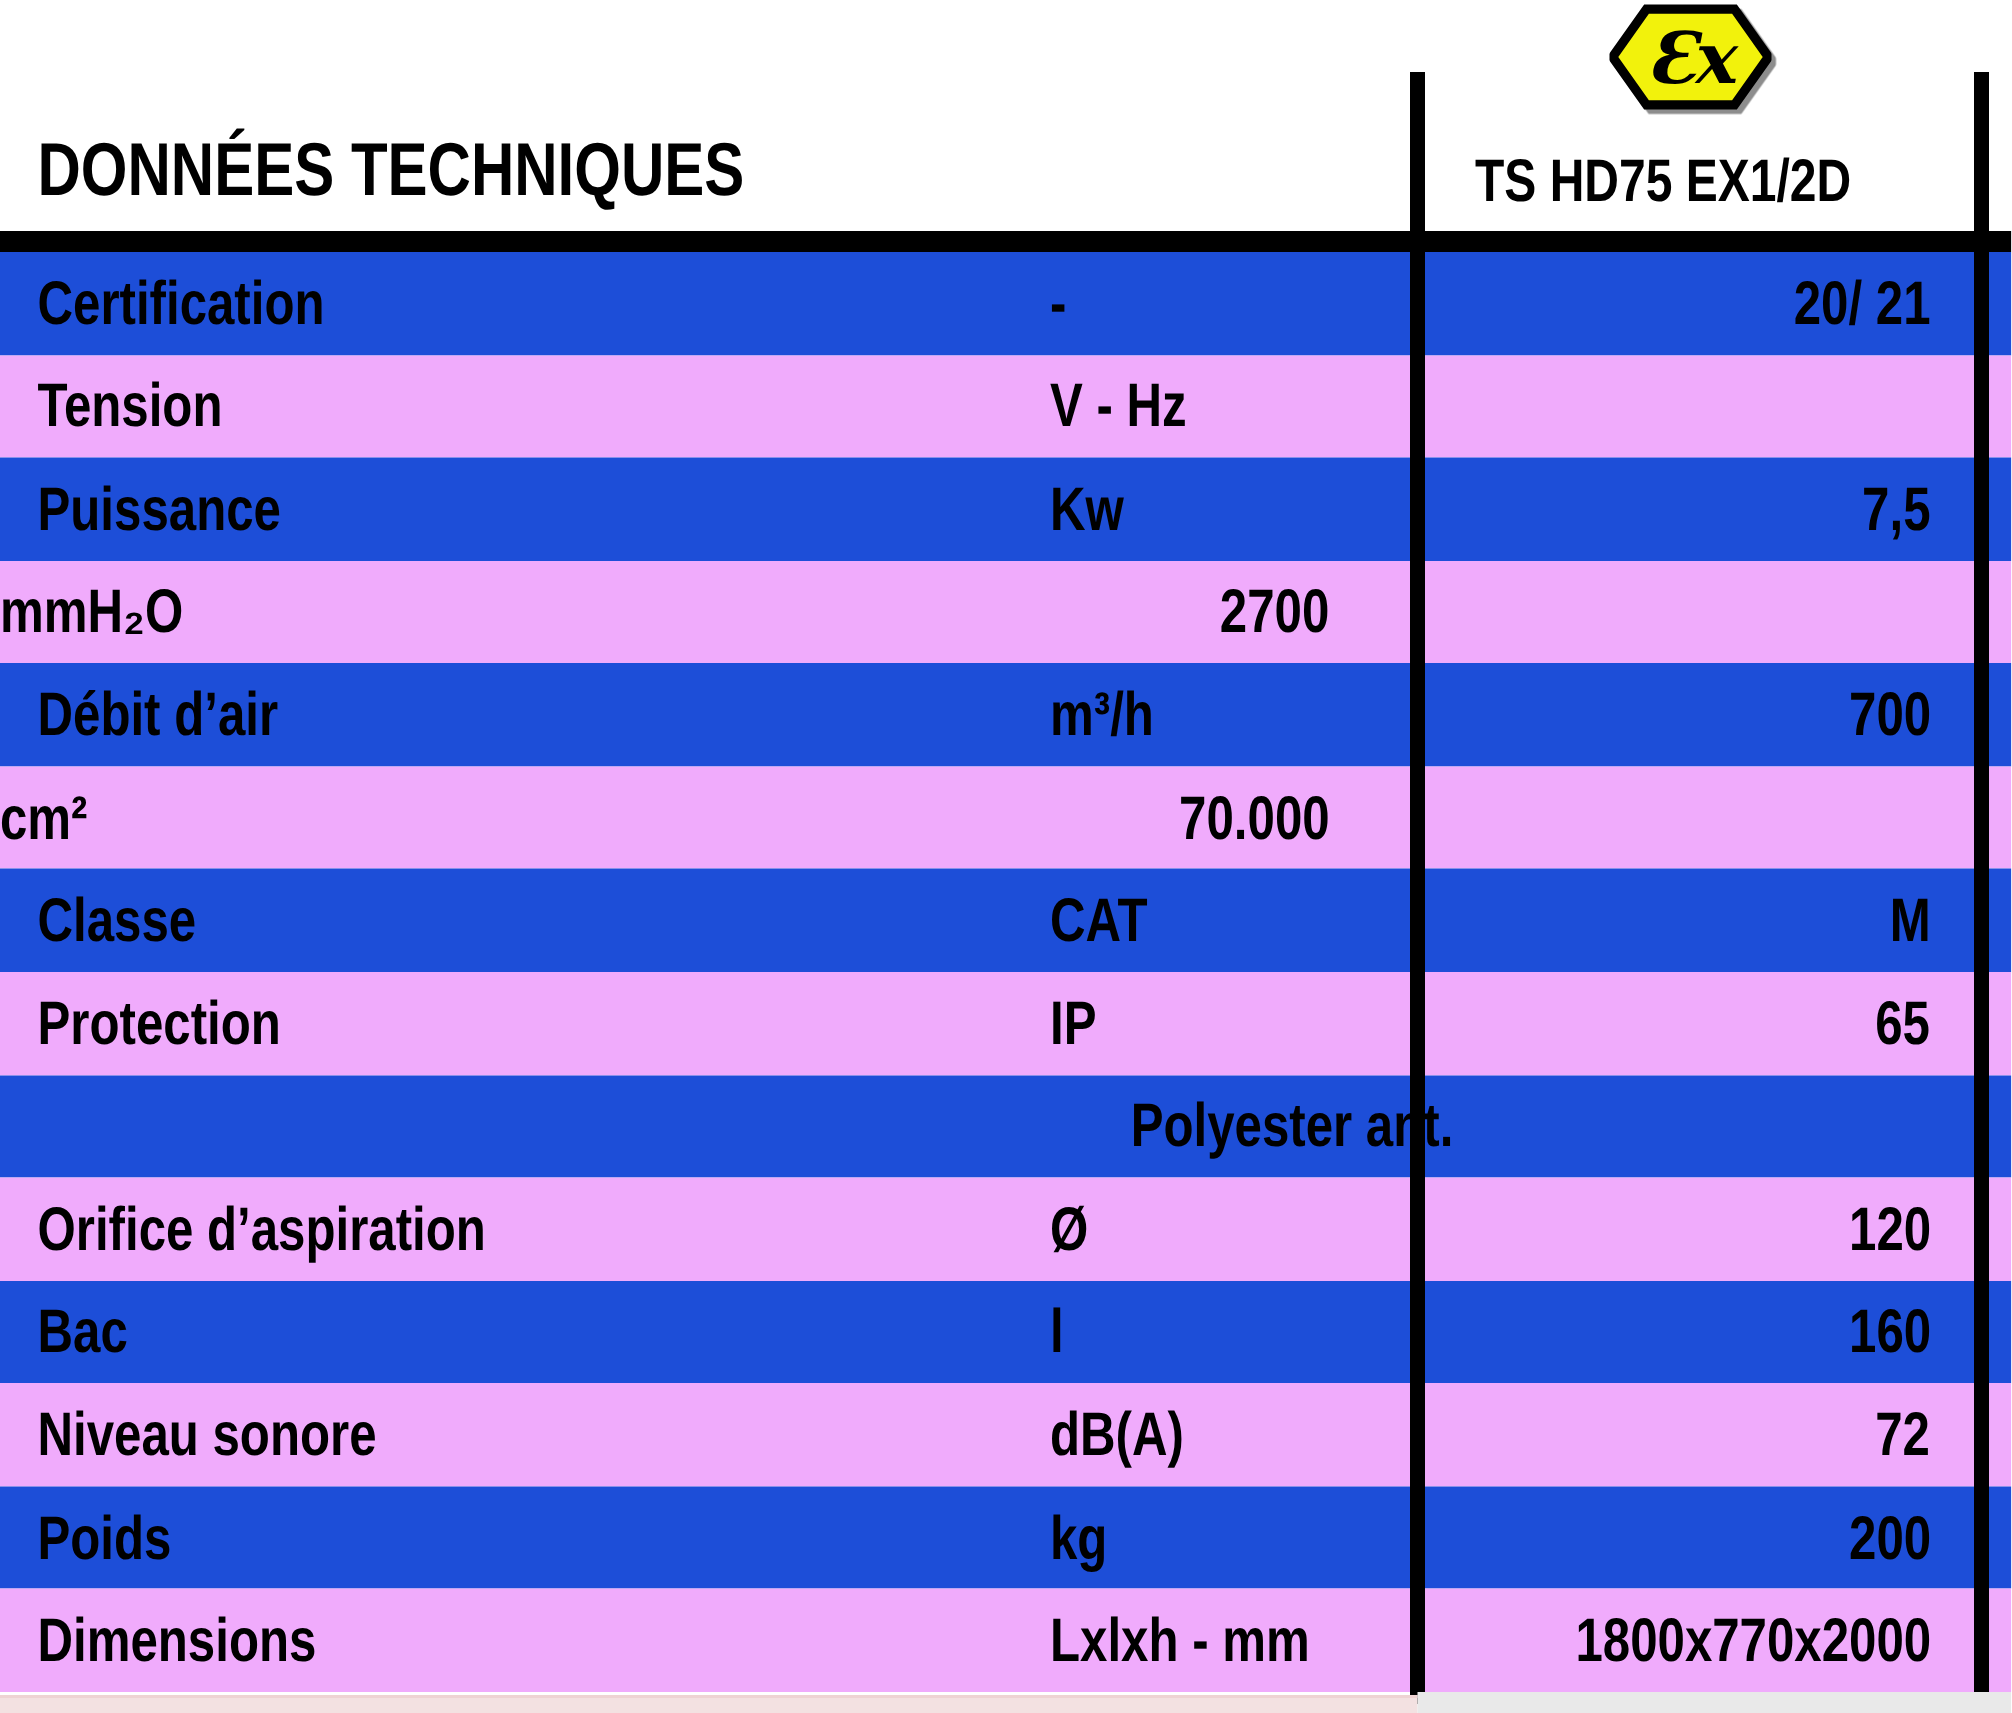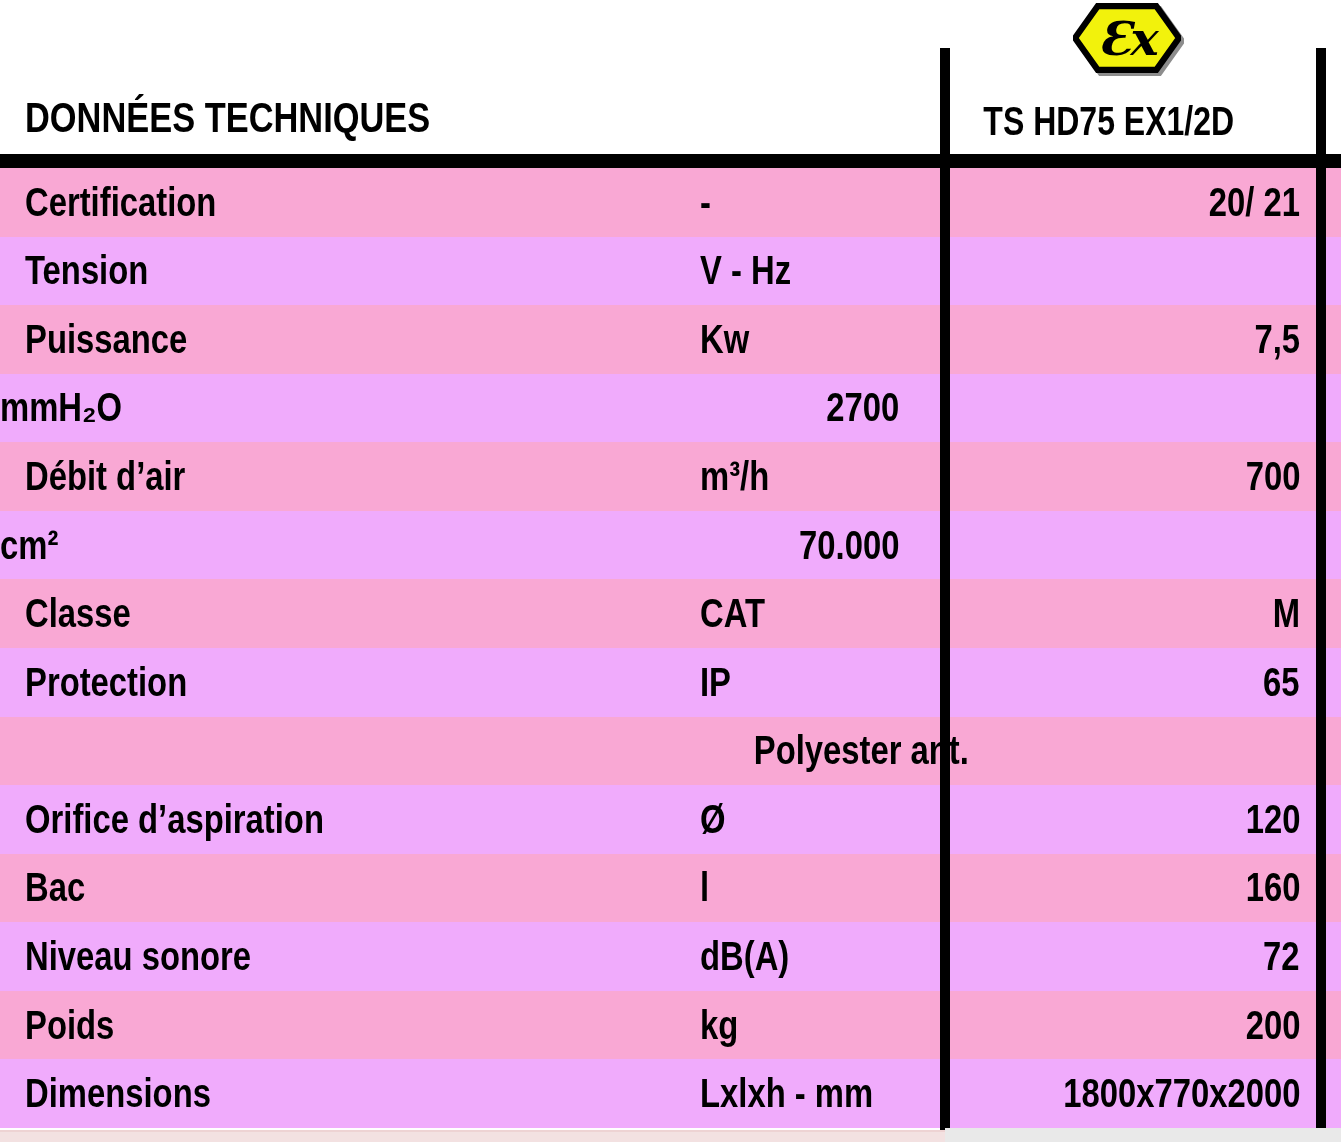--- a/index.html
+++ b/index.html
@@ -6,32 +6,32 @@
   .page{
     position:relative;width:1341px;height:1142px;background:#ffffff;
     font-family:"Liberation Sans","DejaVu Sans",sans-serif;
     font-weight:bold;color:#000;overflow:hidden;
   }
   .cond{display:inline-block;transform:scaleX(0.80);transform-origin:0 50%;white-space:nowrap;}
   .cond.center{transform-origin:50% 50%;}
   .cond.right{transform-origin:100% 50%;}
 
   .title-row{position:absolute;top:0;left:0;width:1341px;height:154px;}
-  .page-title{position:absolute;left:25px;bottom:12px;font-size:43px;letter-spacing:0px;}
+  .page-title{position:absolute;left:25px;bottom:12px;font-size:50px;letter-spacing:0px;}
   .model-header{position:absolute;left:940px;bottom:10px;width:338px;text-align:center;font-size:40px;}
 
   .divider{position:absolute;top:154px;left:0;width:1341px;height:14px;background:#000;}
 
   .rows{position:absolute;top:168px;left:0;width:1341px;}
   .row{display:grid;grid-template-columns:700px 240px 401px;height:68.57px;align-items:center;font-size:41px;background:#f0abfc;}
-  .row.alt{background:#f9a8d4;}
+  .row.alt{background:#1d4ed8;}
   .cell{overflow:visible;}
   .cell.label{padding-left:25px;}
   .cell.unit{padding-left:0;}
-  .cell.value{text-align:right;padding-right:41px;}
+  .cell.value{text-align:right;padding-right:54px;}
 
   .vline{position:absolute;top:48px;width:10px;height:1088px;background:#000;}
   .vline.left{left:940px;}
   .vline.right{left:1316px;}
 
   .footer-strip{position:absolute;top:1128px;left:0;width:1341px;height:14px;}
   .footer-strip .pink{position:absolute;left:0;top:2px;width:945px;height:12px;background:#f3e1e1;border-top:2px solid #eed3d3;}
   .footer-strip .gray{position:absolute;left:945px;top:0;width:396px;height:14px;background:#e9e9e9;}
 
   .ex-icon{position:absolute;left:1073px;top:2px;width:108px;height:72px;filter:drop-shadow(3px 3px 0 #8d8d8d);}

